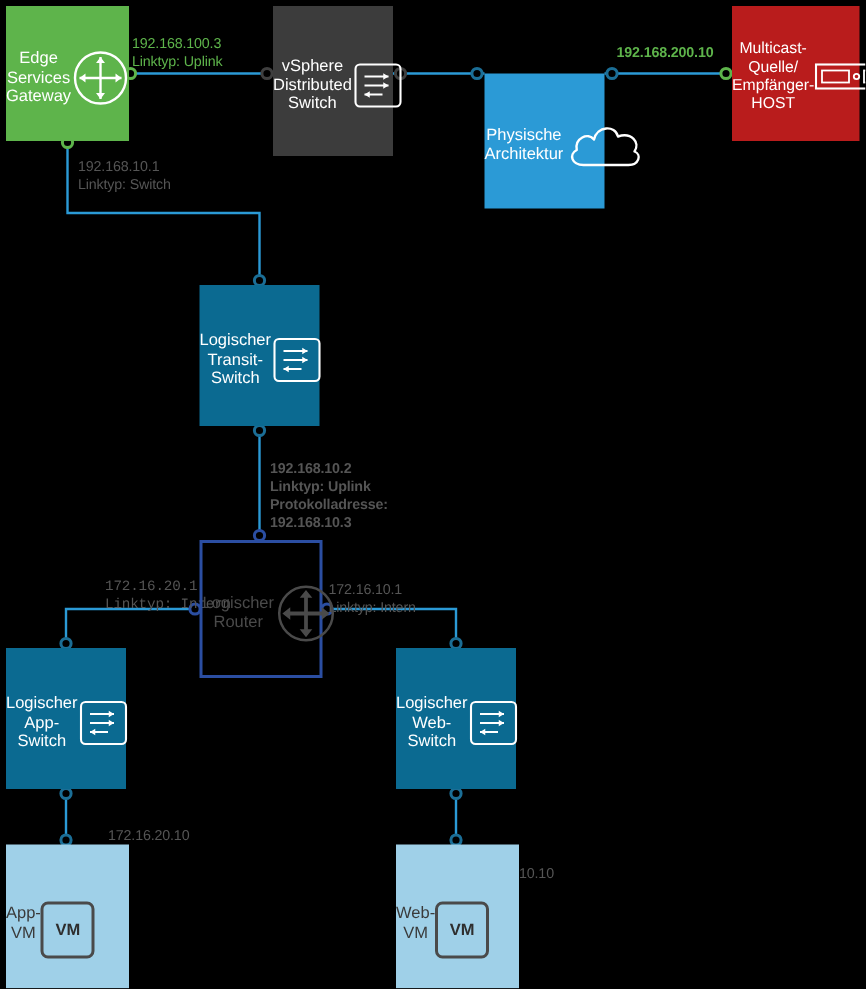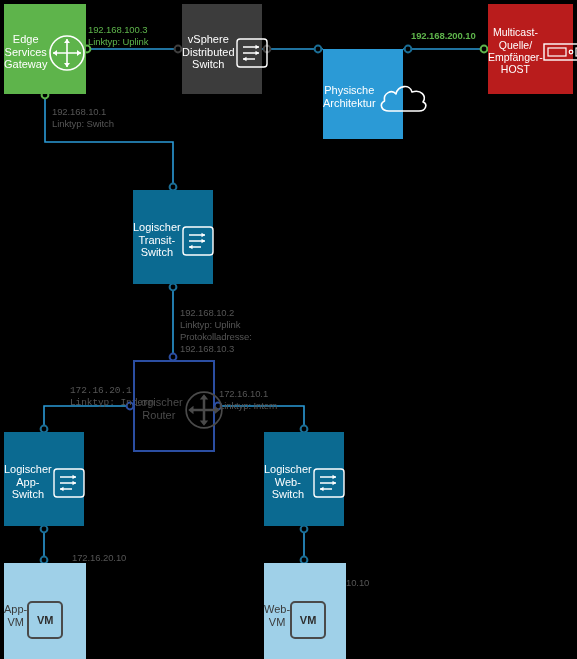--- a/index.html
+++ b/index.html
@@ -36,21 +36,21 @@
   }
   
   .n-edge {
     left: 4px; top: 4px; width: 82px; height: 90px;
     background: #5EB44B;
     padding-top: 6px;
   }
   .n-edge .node-title { color: #ffffff; font-size: 11px; }
   
   .n-vds {
-    left: 182px; top: 4px; width: 80px; height: 90px;
+    left: 182px; top: 4px; width: 80px; height: 100px;
     background: #3C3C3C;
     padding-top: 6px;
   }
   .n-vds .node-title { color: #ffffff; font-size: 11px; }
   
   .n-phys {
     left: 323px; top: 4px; width: 80px; height: 90px;
     background: #2B9AD6;
     padding-top: 6px;
     margin-top: 45px;
@@ -162,21 +162,21 @@
   </svg>
 
   <div class="lbl lbl-green" style="left:88px; top:24px;">192.168.100.3
 Linktyp: Uplink</div>
 
   <div class="lbl lbl-green" style="left:411px; top:30px;font-weight:bold;">192.168.200.10</div>
 
   <div class="lbl lbl-gray" style="left:52px; top:106px;">192.168.10.1
 Linktyp: Switch</div>
 
-  <div class="lbl lbl-gray" style="left:180px; top:307px;">192.168.10.2
+  <div class="lbl lbl-gray" style="left:180px; top:307px;font-weight:bold;">192.168.10.2
 Linktyp: Uplink
 Protokolladresse:
 192.168.10.3</div>
 
   <div class="lbl lbl-gray" style="left:70px; top:385px;font-family:Liberation Mono, monospace;">172.16.20.1
 Linktyp: Intern</div>
 
   <div class="lbl lbl-gray" style="left:219px; top:372px;margin-top:16px;">172.16.10.1
 Linktyp: Intern</div>
 

